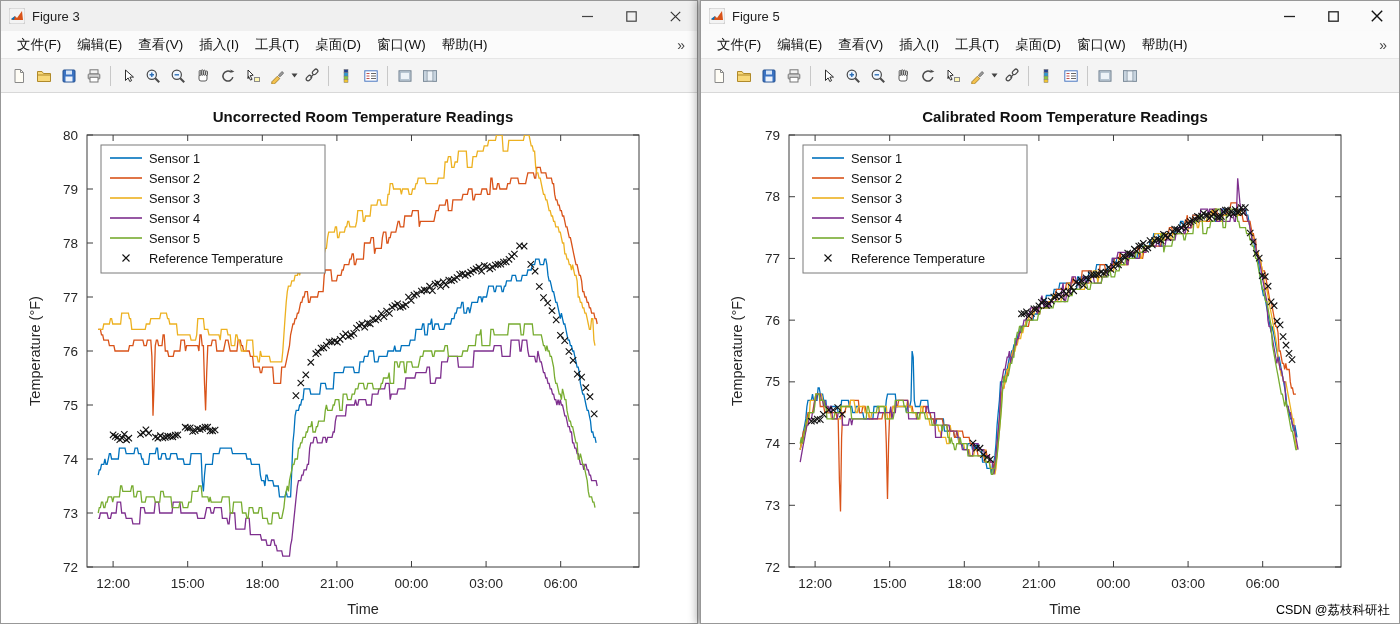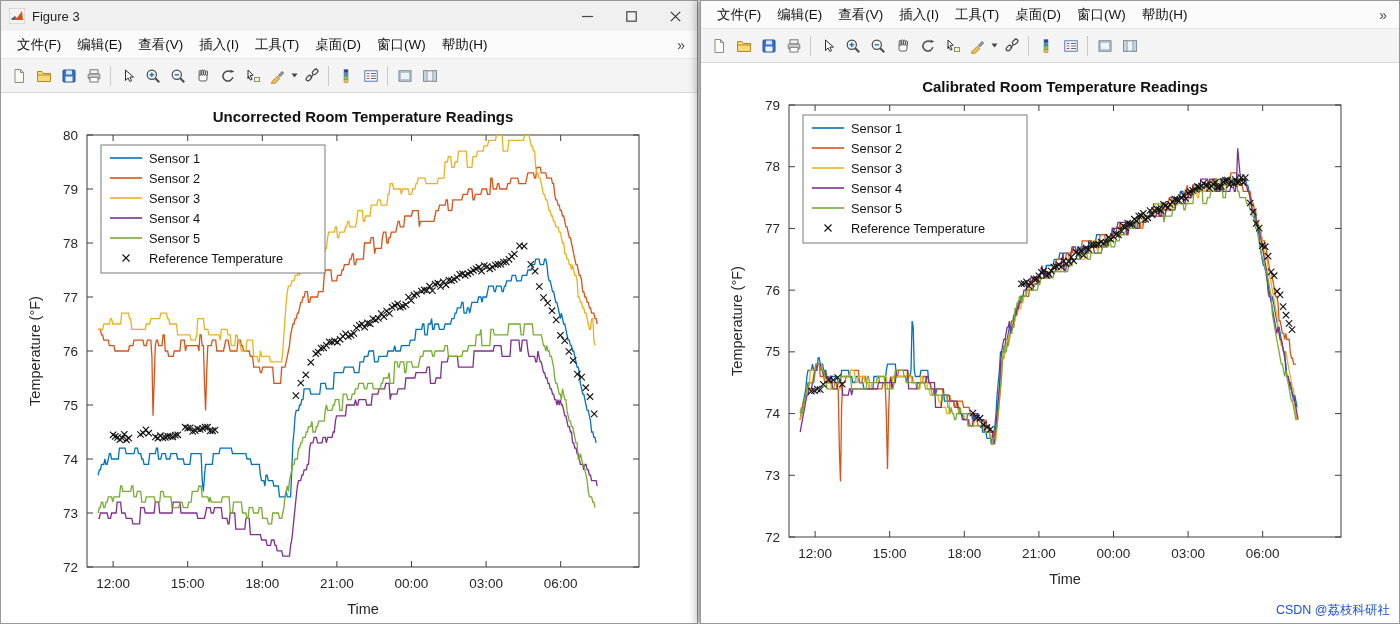--- a/index.html
+++ b/index.html
@@ -20,21 +20,21 @@
   .menu-item{padding:3px 8px;white-space:nowrap;text-align:right;}
   .menu-overflow{margin-left:auto;color:#444;padding:0 4px;font-size:14px;}
   .toolbar{height:33px;flex:0 0 auto;display:flex;align-items:center;background:#f4f4f4;
     border-bottom:1px solid #d8d8d8;padding:0 5px;}
   .tbtn{width:25px;height:25px;display:flex;align-items:center;justify-content:center;border-radius:3px;}
   .tbtn svg{width:16px;height:16px;}
   .tcaret{width:9px;height:25px;display:flex;align-items:center;justify-content:center;}
   .tsep{width:1px;height:20px;background:#c8c8c8;margin:0 4px;flex:0 0 auto;}
   .canvas{flex:1;background:#fff;position:relative;overflow:hidden;}
   .canvas svg{display:block;font-family:"Liberation Sans",sans-serif;}
-  .watermark{position:absolute;right:10px;bottom:5px;font-size:12.5px;color:#1d4ed8;z-index:50;}
+  .watermark{position:absolute;right:10px;bottom:5px;font-size:12.5px;color:#000000;z-index:50;}
 </style>
 </head>
 <body>
 
 <section class="window win-left">
   <div class="titlebar">
     <span class="app-icon">
       <svg viewBox="0 0 16 16">
           <rect width="16" height="16" rx="2" fill="#f3f3f3" stroke="#c4c4c4"></rect>
           <path d="M2 12l4-4 2 2 5-7 1 9z" fill="#d95319"></path>
@@ -403,20 +403,47 @@
         <text x="148" y="129.5" font-size="12.8" fill="#111">Sensor 4</text>
         <line x1="109" y1="145" x2="141" y2="145" stroke="#77AC30" stroke-width="1.6"></line>
         <text x="148" y="149.5" font-size="12.8" fill="#111">Sensor 5</text>
         <path d="M121.5 161.5L128.5 168.5M121.5 168.5L128.5 161.5" stroke="#111111" stroke-width="1.1"></path>
         <text x="148" y="169.5" font-size="12.8" fill="#111">Reference Temperature</text>
       </svg>
   </div>
 </section>
 
 <section class="window win-right">
+  <div class="titlebar">
+    <span class="app-icon">
+      <svg viewBox="0 0 16 16">
+          <rect width="16" height="16" rx="2" fill="#f3f3f3" stroke="#c4c4c4"></rect>
+          <path d="M2 12l4-4 2 2 5-7 1 9z" fill="#d95319"></path>
+          <path d="M6 8l-4 3 3 1z" fill="#0072bd"></path>
+        </svg>
+    </span>
+    <span class="title">Figure 5</span>
+    <div class="winbtns">
+      <span class="winbtn">
+          <svg width="11" height="11">
+            <line x1="0" y1="5.5" x2="11" y2="5.5" stroke="#222" stroke-width="1.3"></line>
+          </svg>
+        </span>
+      <span class="winbtn">
+          <svg width="11" height="11">
+            <rect x="0.8" y="0.8" width="9.4" height="9.4" fill="none" stroke="#222" stroke-width="1.3"></rect>
+          </svg>
+        </span>
+      <span class="winbtn">
+          <svg width="12" height="12">
+            <path d="M0.8 0.8L11.2 11.2M0.8 11.2L11.2 0.8" stroke="#111" stroke-width="1.4"></path>
+          </svg>
+        </span>
+    </div>
+  </div>
   <div class="menubar">
       <span class="menu-item">文件(F)</span>
       <span class="menu-item">编辑(E)</span>
       <span class="menu-item">查看(V)</span>
       <span class="menu-item">插入(I)</span>
       <span class="menu-item">工具(T)</span>
       <span class="menu-item">桌面(D)</span>
       <span class="menu-item">窗口(W)</span>
       <span class="menu-item">帮助(H)</span>
       <span class="menu-overflow">»</span>

